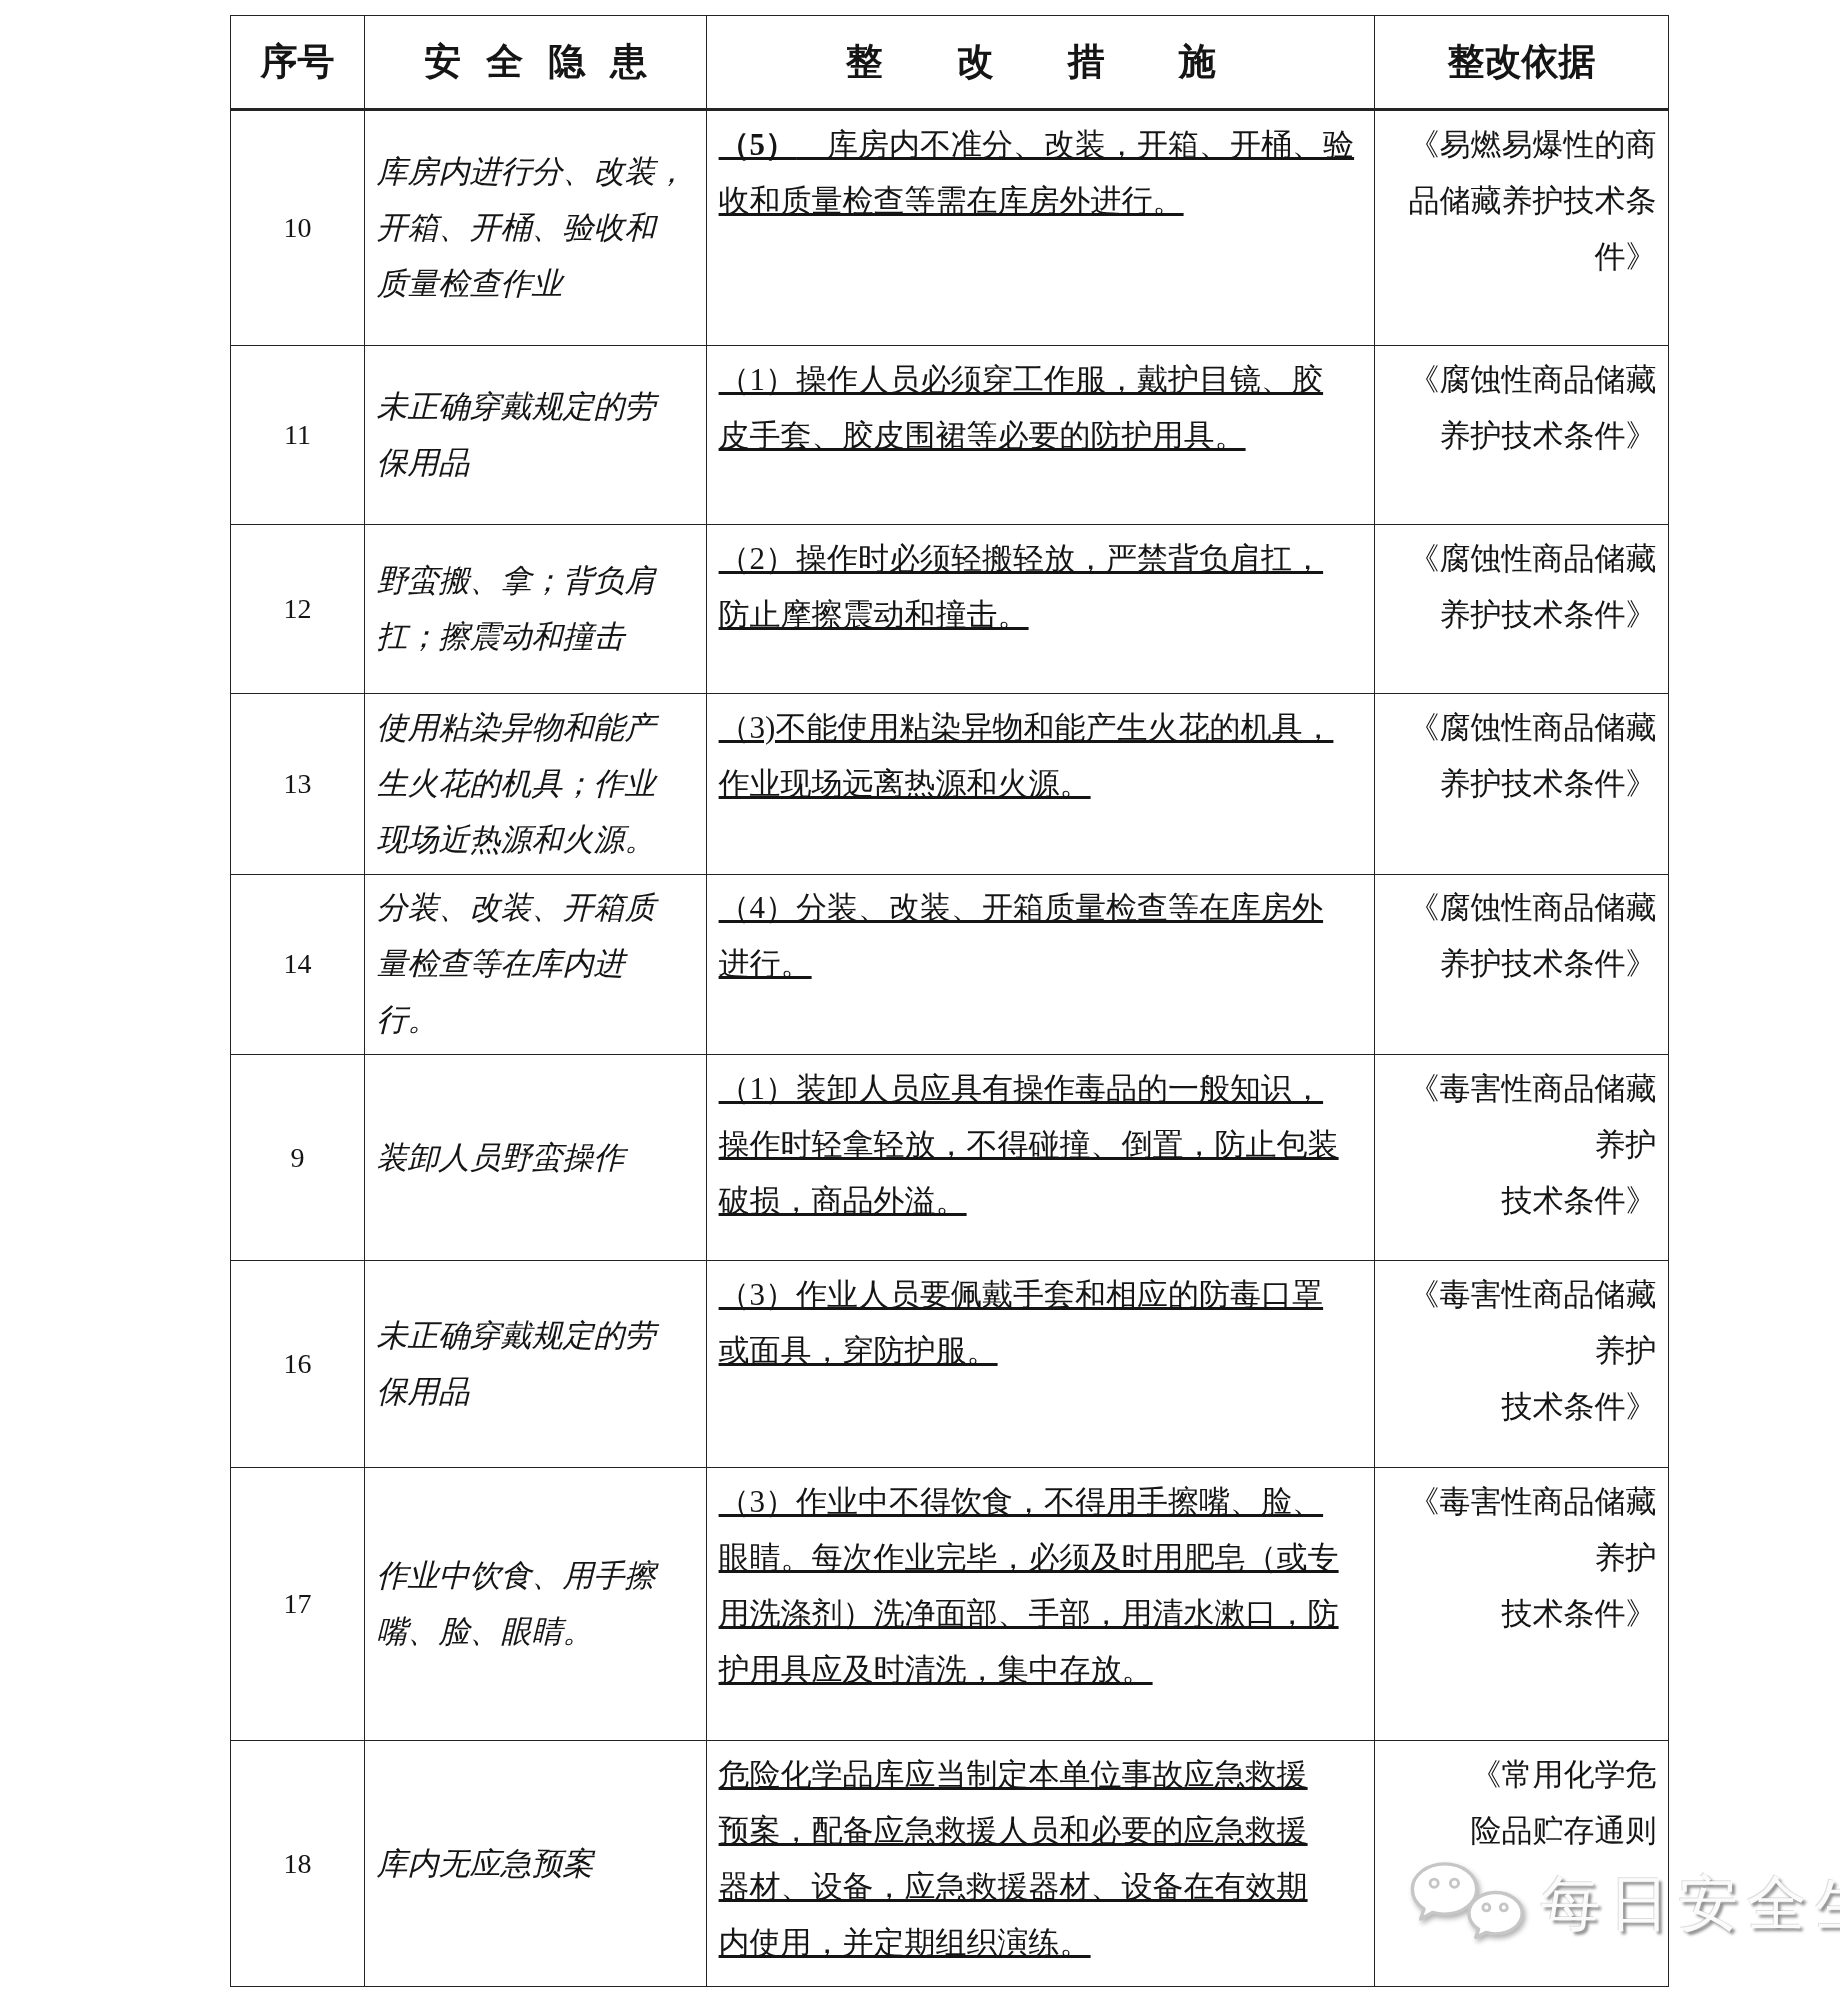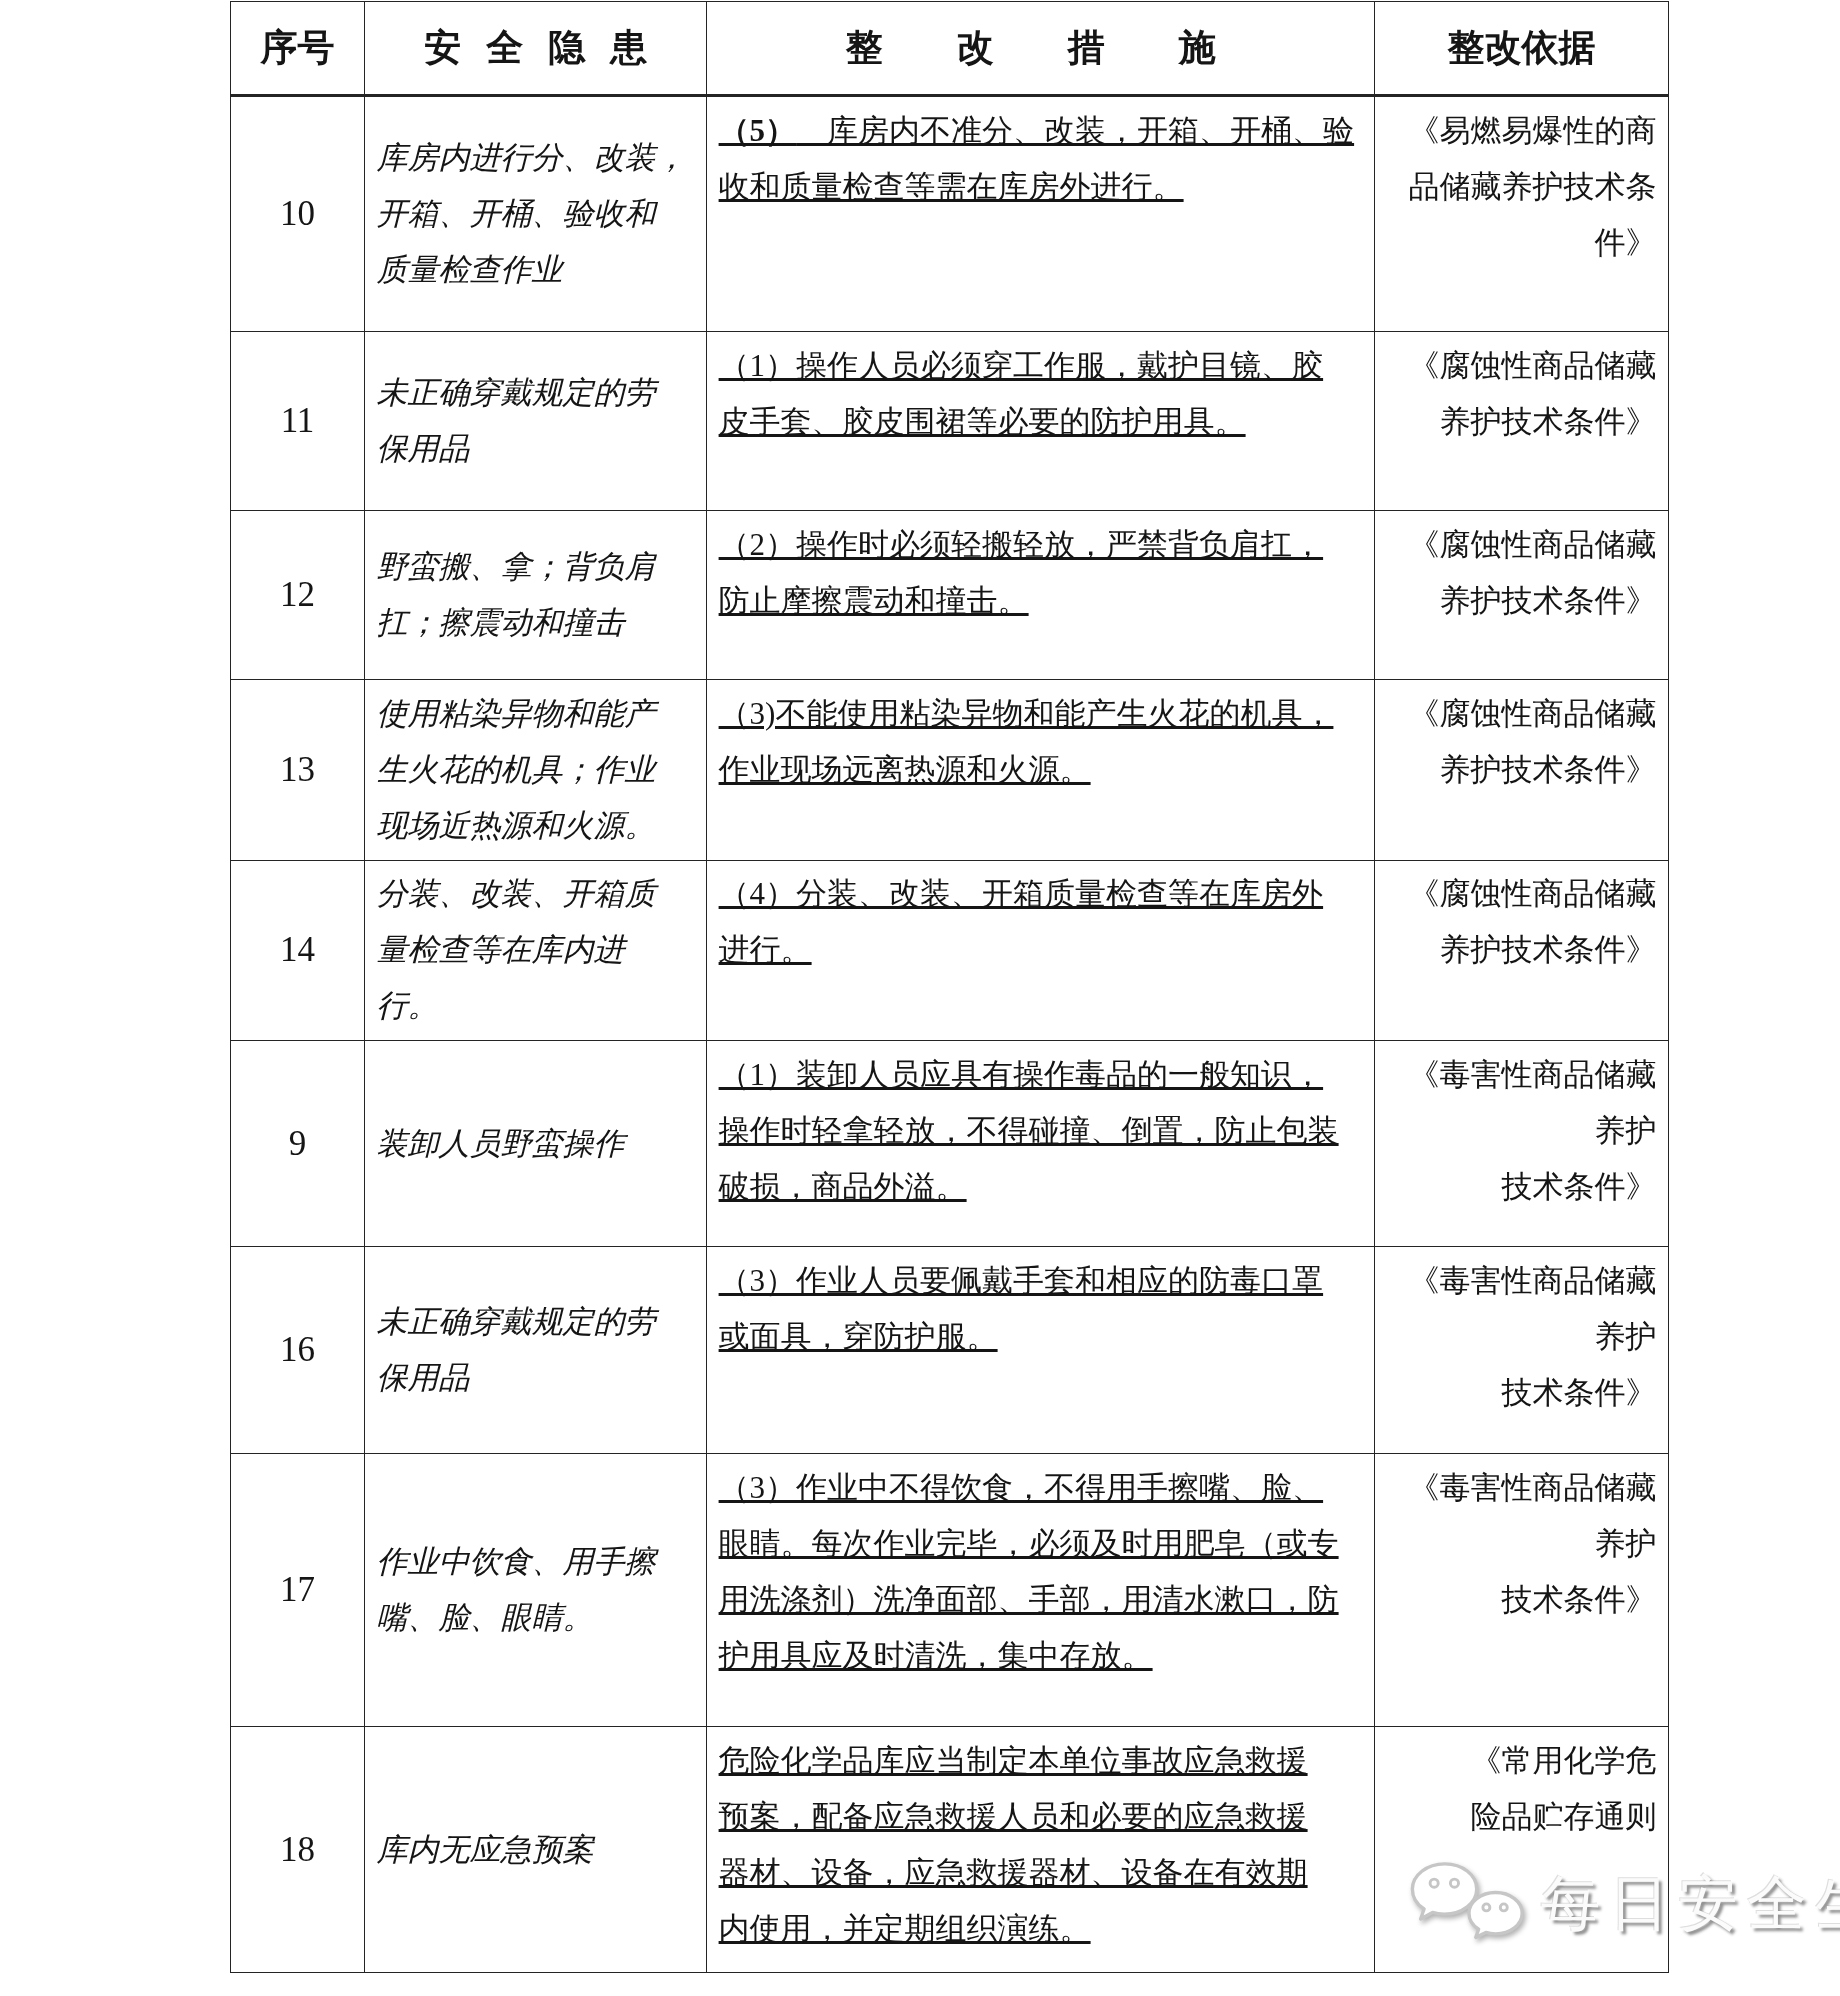--- a/index.html
+++ b/index.html
@@ -2,21 +2,21 @@
 <html><head>
 <meta charset="utf-8">
 <style>
   html,body{margin:0;padding:0;background:#ffffff;}
   body{
     width:1841px;height:1996px;position:relative;overflow:hidden;
     font-family:"Liberation Serif","DejaVu Serif",serif;
     color:#151515;
   }
   table.doc{
-    position:absolute;left:230px;top:1px;
+    position:absolute;left:230px;top:15px;
     border-collapse:collapse;table-layout:fixed;
     width:1437px;
     background:#fff;
   }
   table.doc col.c1{width:134px;}
   table.doc col.c2{width:342px;}
   table.doc col.c3{width:668px;}
   table.doc col.c4{width:294px;}
   table.doc th,table.doc td{
     border:1.9px solid #242424;
@@ -36,21 +36,21 @@
   tbody tr:nth-child(2){height:179px;}
   tbody tr:nth-child(3){height:169px;}
   tbody tr:nth-child(4){height:174px;}
   tbody tr:nth-child(5){height:175px;}
   tbody tr:nth-child(6){height:206px;}
   tbody tr:nth-child(7){height:207px;}
   tbody tr:nth-child(8){height:273px;}
   tbody tr:nth-child(9){height:246px;}
   td.c-no{
     text-align:center;vertical-align:middle;
-    font-size:35px;
+    font-size:28px;
     margin-left:8px;
   }
   td.c-hazard{
     vertical-align:middle;text-align:left;
     font-size:31px;line-height:56px;white-space:pre-line;font-style:italic;
   }
   td.c-measure{
     vertical-align:top;text-align:left;
     font-size:31px;line-height:56px;white-space:pre-line;
     padding-top:9.7px;

